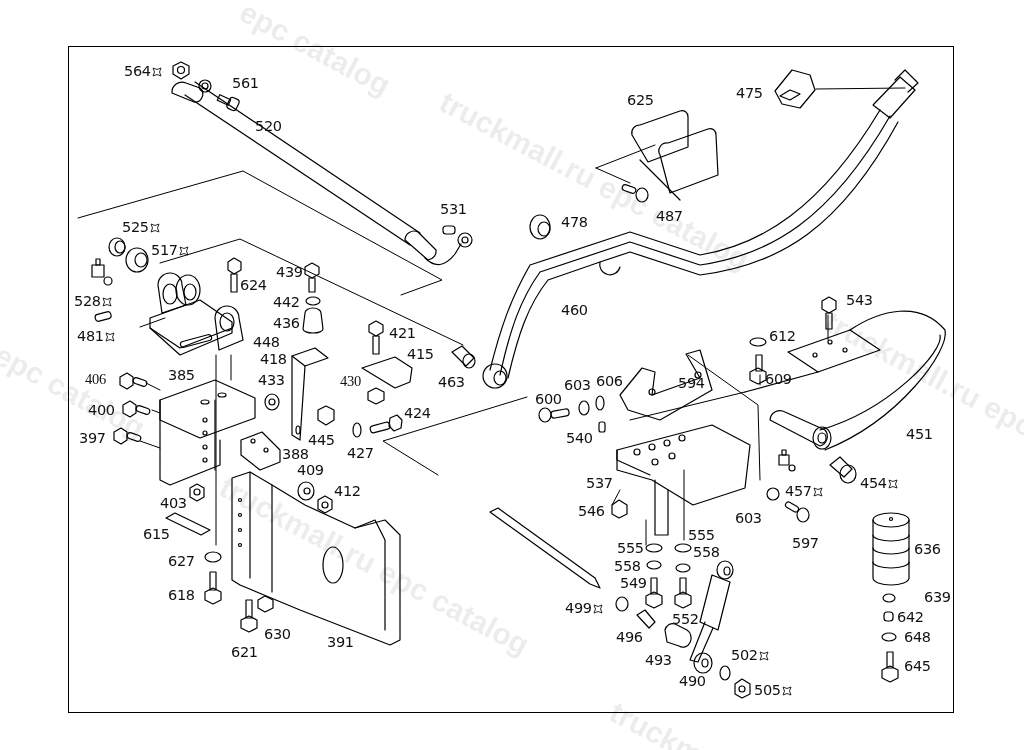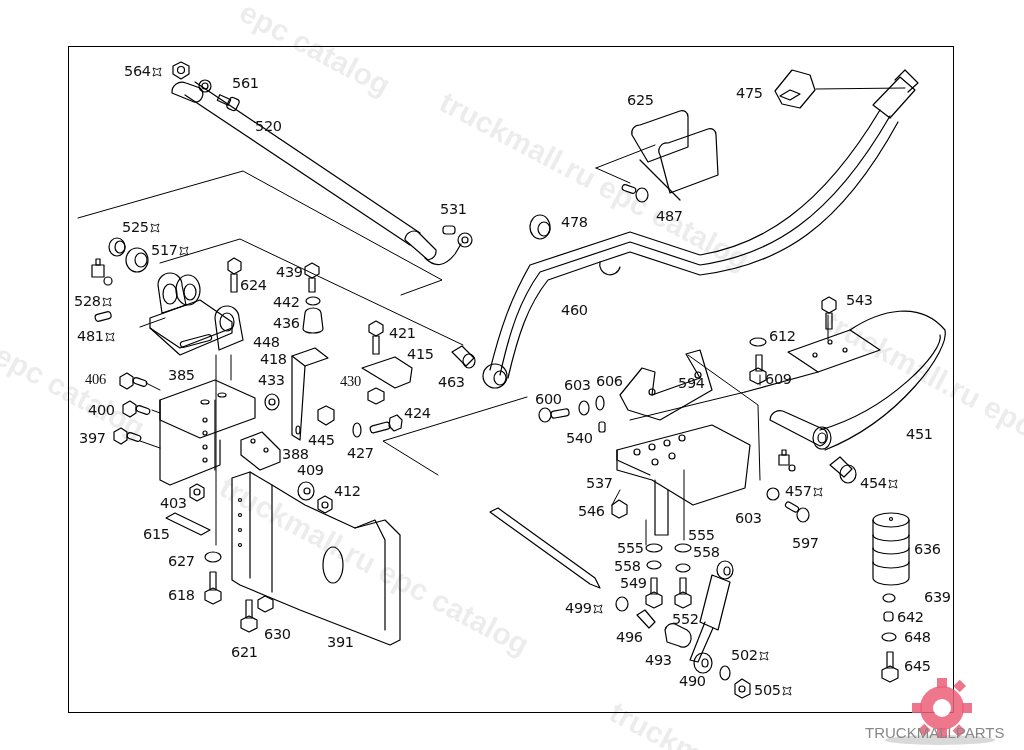--- a/index.html
+++ b/index.html
@@ -473,32 +473,13 @@
         </svg></div>
       <div class="lbl" style="left: 754px; top: 683px;"><span>505</span><svg class="mk" viewBox="0 0 10 10">
           <path d="M1,1 Q5,4 9,1 Q6,5 9,9 Q5,6 1,9 Q4,5 1,1 Z" fill="none" stroke="#111" stroke-width="0.9"></path>
         </svg></div>
       <div class="lbl" style="left: 903px; top: 590px; margin-left: 21px;"><span>639</span></div>
       <div class="lbl" style="left: 897px; top: 610px;"><span>642</span></div>
       <div class="lbl" style="left: 904px; top: 630px;"><span>648</span></div>
       <div class="lbl" style="left: 904px; top: 659px;"><span>645</span></div>
     </div>
 
-  <div class="logo">
-    <svg width="160" height="90" viewBox="0 0 160 90">
-      <ellipse cx="80" cy="80" rx="55" ry="5" fill="#d9d9d9"></ellipse>
-      <g transform="translate(82,48)">
-        <circle r="22" fill="#ec5f78" opacity="0.85"></circle>
-        <circle r="9" fill="#fff"></circle>
-        <g fill="#ec5f78" opacity="0.85">
-          <rect x="-5" y="-30" width="10" height="10"></rect>
-          <rect x="-5" y="20" width="10" height="10"></rect>
-          <rect x="20" y="-5" width="10" height="10"></rect>
-          <rect x="-30" y="-5" width="10" height="10"></rect>
-          <rect x="13" y="-27" width="9" height="9" transform="rotate(45 17 -22)"></rect>
-          <rect x="-22" y="18" width="9" height="9" transform="rotate(45 -17 22)"></rect>
-          <rect x="13" y="18" width="9" height="9" transform="rotate(45 17 22)"></rect>
-        </g>
-      </g>
-      <text id="logo-text" x="5" y="78" font-size="15" fill="#888">TRUCKMALLPARTS</text>
-    </svg>
-  </div>
 </div>
 
 </body></html>

